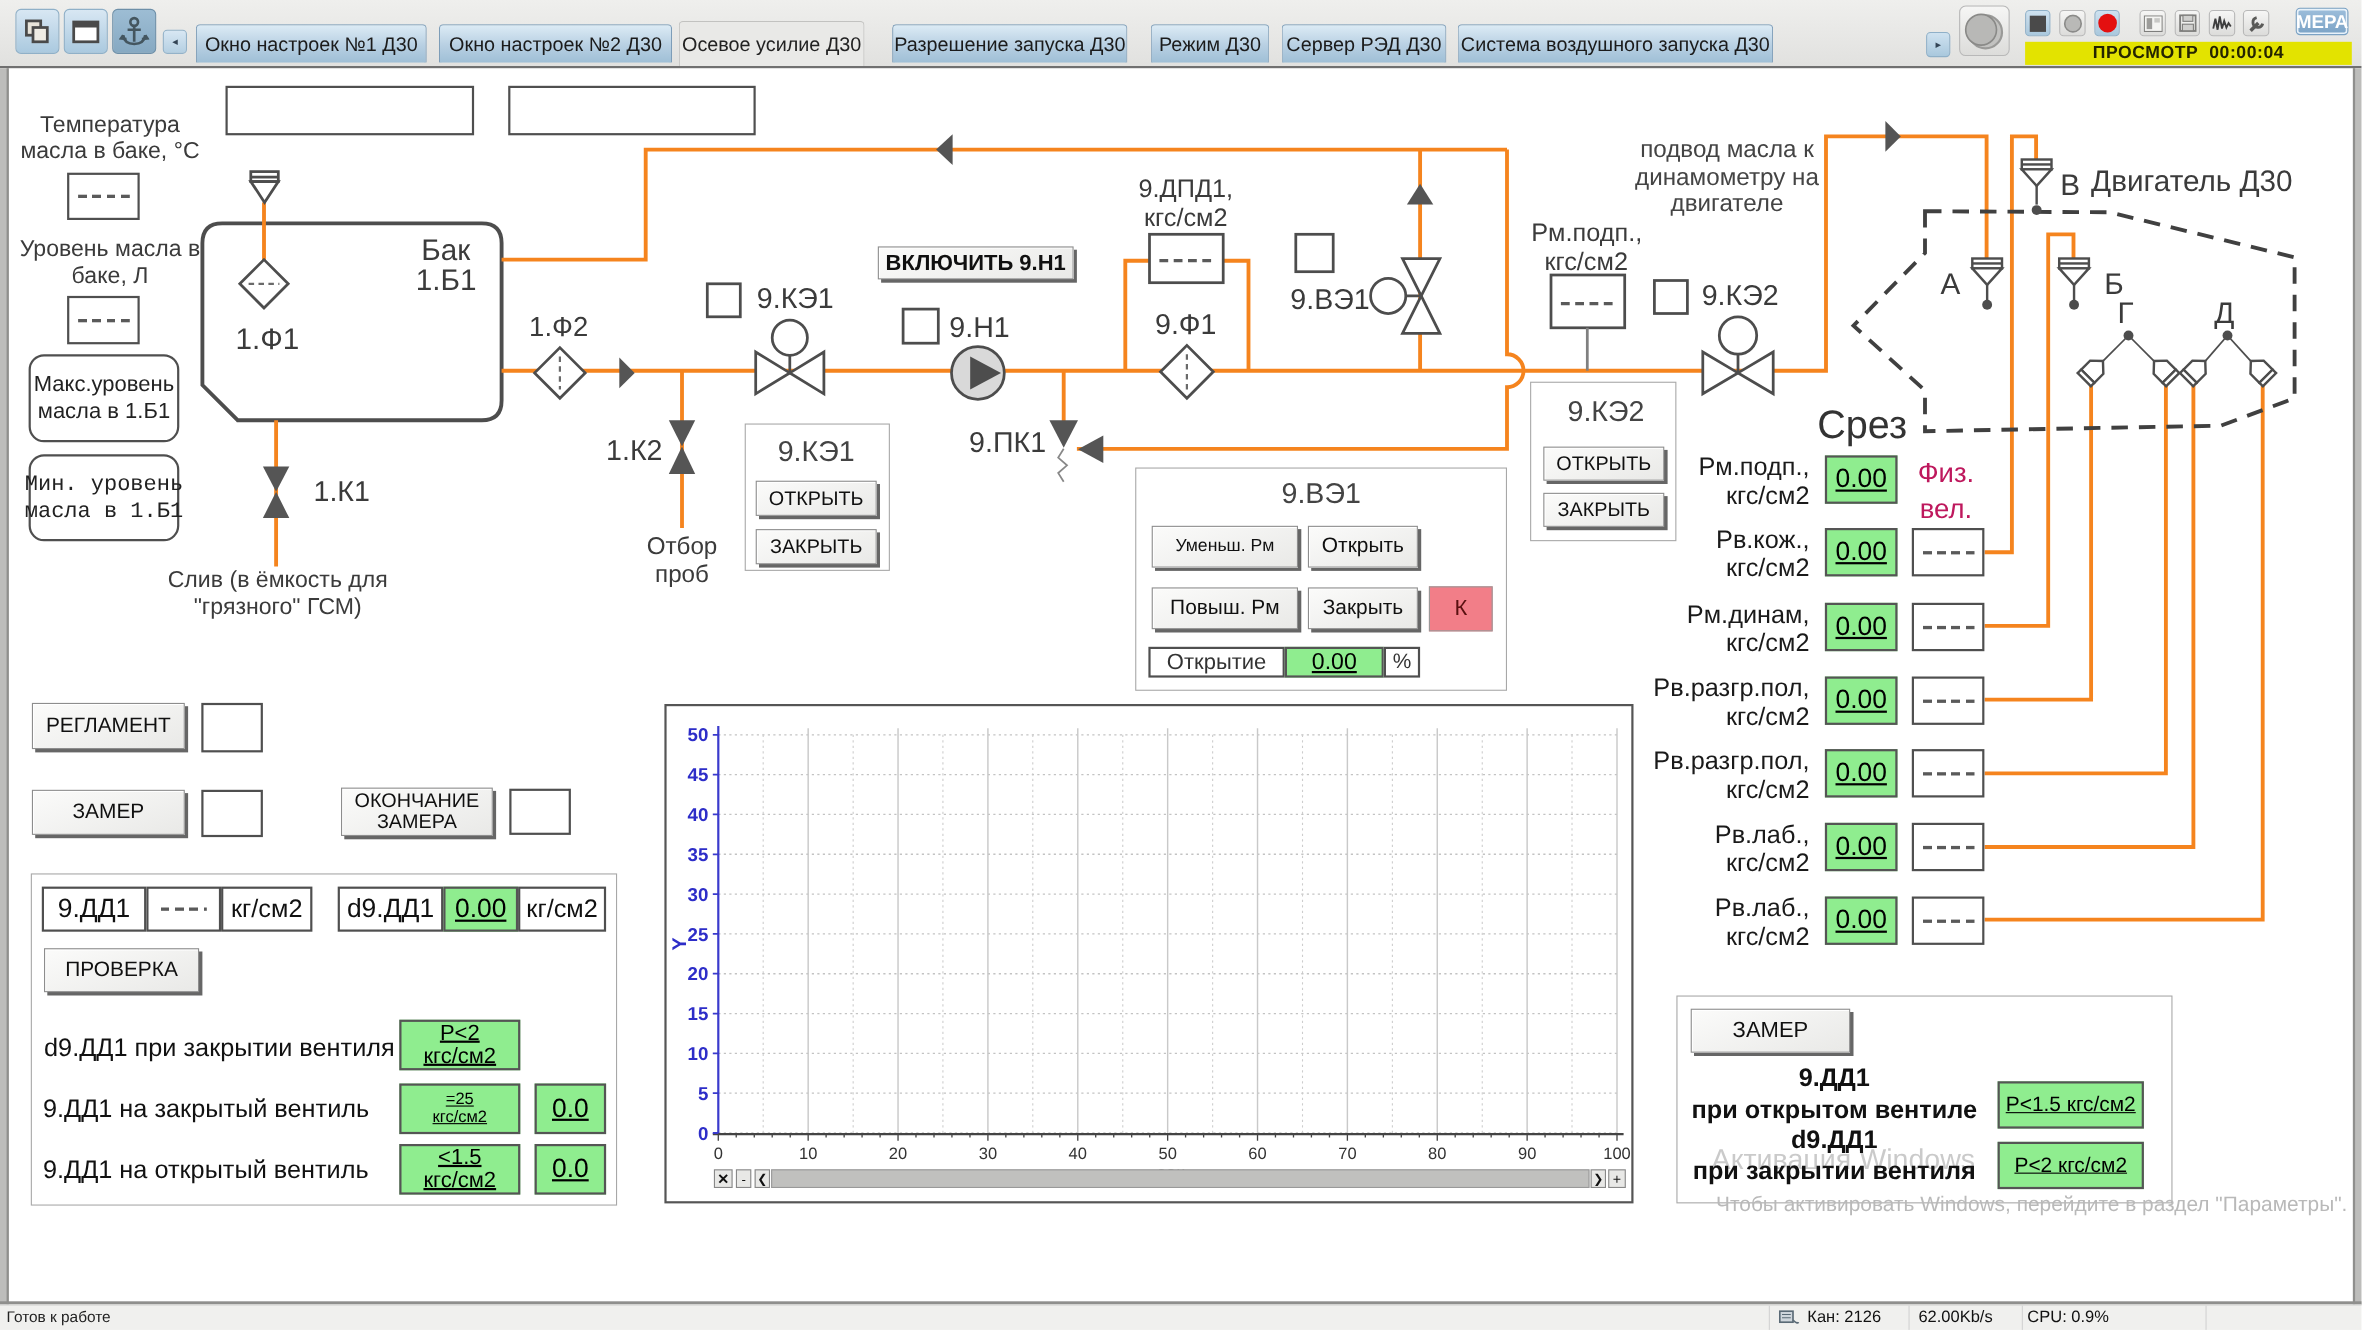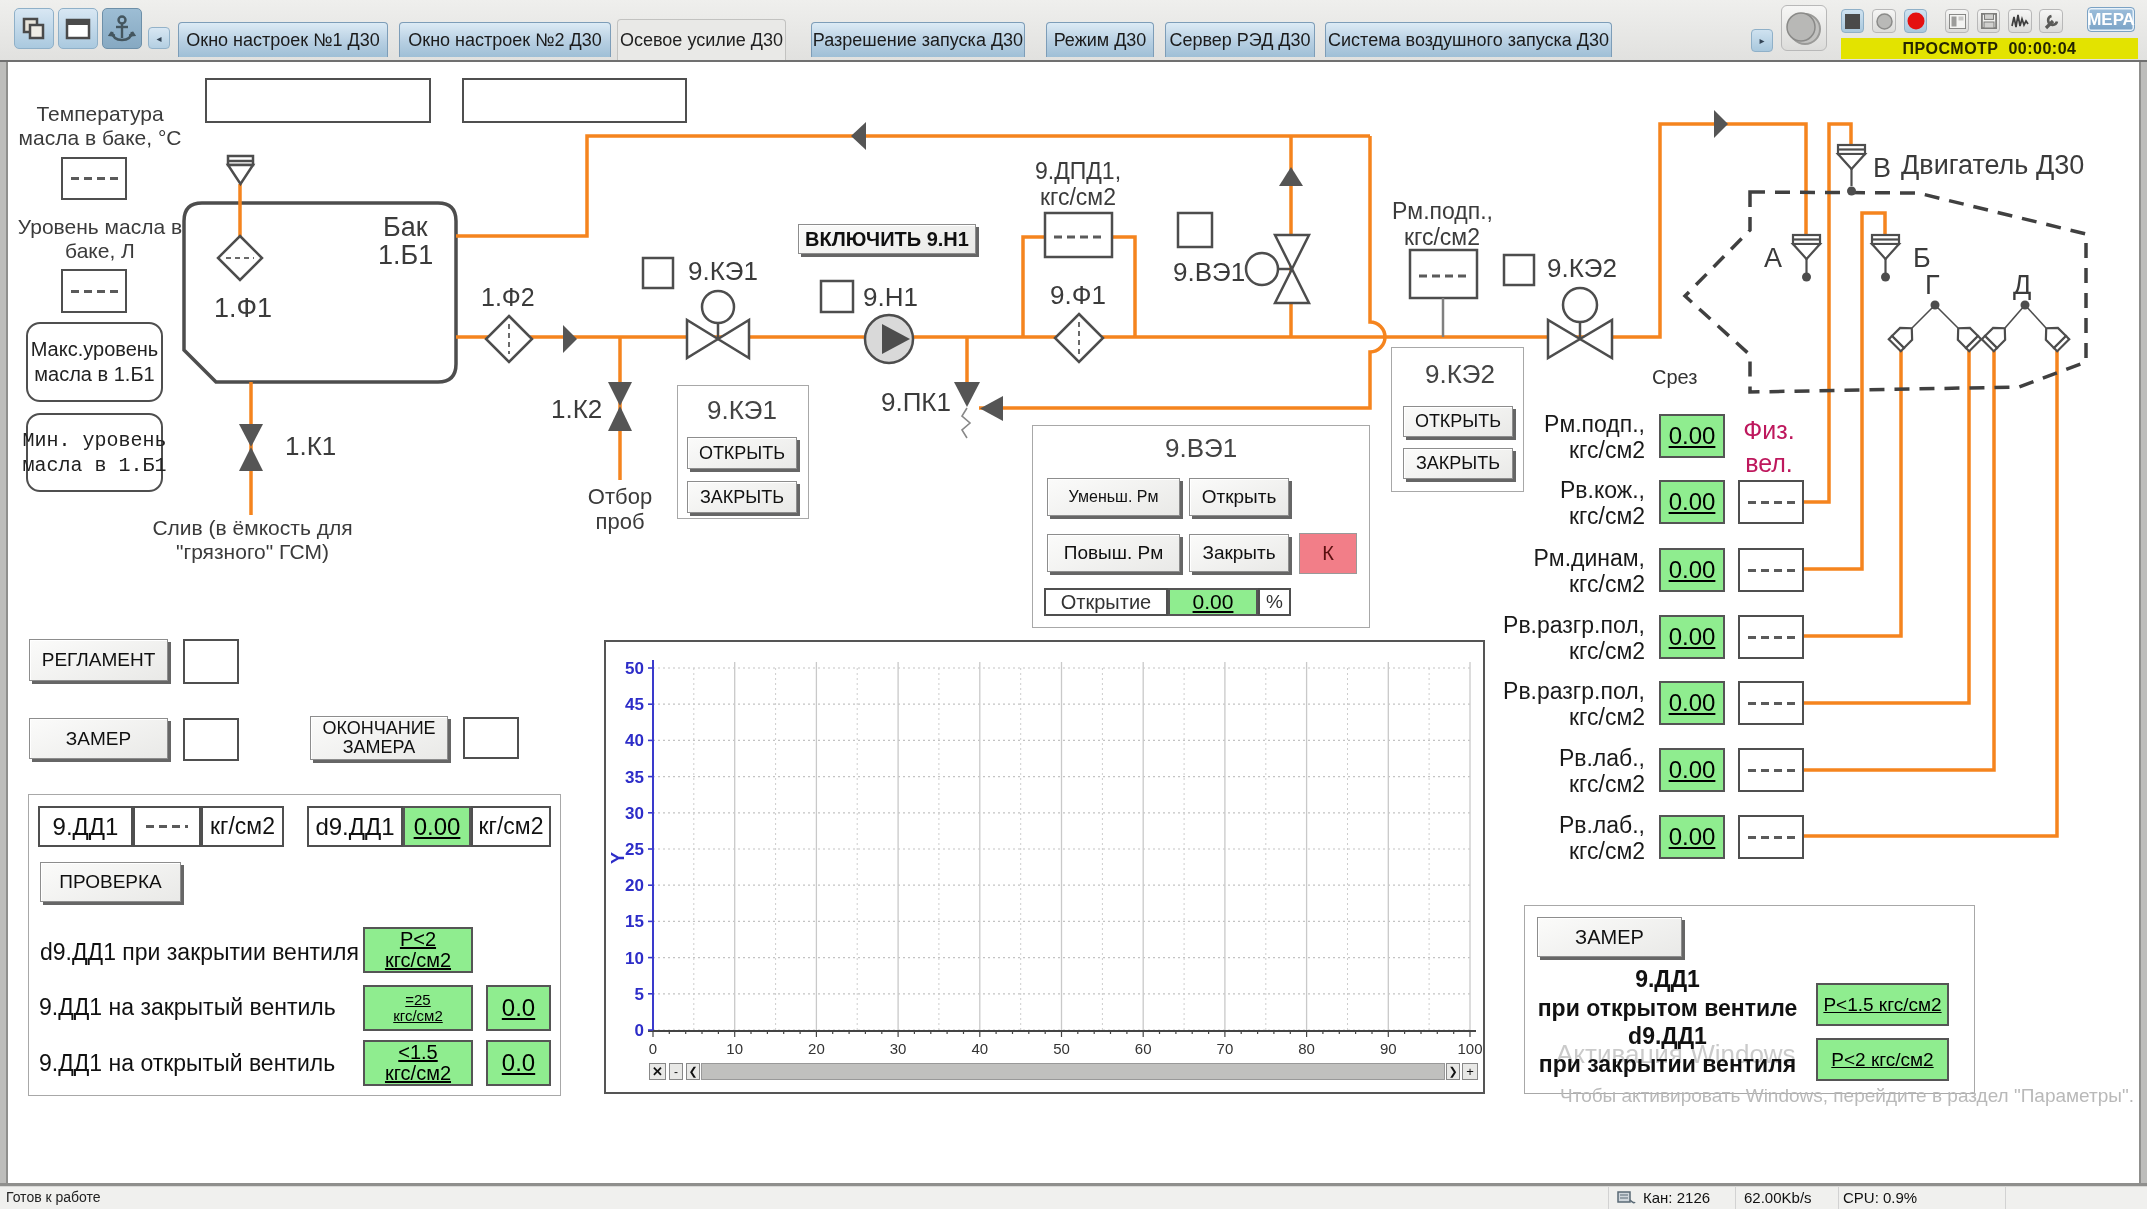--- a/index.html
+++ b/index.html
@@ -332,28 +332,29 @@
 <div class="box" style="left:1044px;top:588px;width:124px;height:28px;font-size:20px;color:#333;">Открытие</div>
 <div class="green" style="left:1168px;top:588px;width:90px;height:28px;font-size:21px;">0.00</div>
 <div class="box" style="left:1258px;top:588px;width:33px;height:28px;font-size:19px;color:#333;">%</div>
 
 <div class="lbl ctr" style="left:1392px;top:199px;width:100px;font-size:23px;">Рм.подп.,<br>кгс/см2</div>
 <div class="lbl" style="left:1547px;top:254px;font-size:26px;">9.КЭ2</div>
 <div class="panel" style="left:1391px;top:347px;width:133px;height:145px;"></div>
 <div class="lbl" style="left:1425px;top:360px;font-size:26px;color:#444;">9.КЭ2</div>
 <div class="btn" style="left:1403px;top:406px;width:110px;height:31px;font-size:18px;">ОТКРЫТЬ</div>
 <div class="btn" style="left:1403px;top:448px;width:110px;height:31px;font-size:18px;">ЗАКРЫТЬ</div>
+<div class="lbl ctr" style="left:1480px;top:124px;width:180px;font-size:22px;color:#444;">подвод масла к<br>динамометру на<br>двигателе</div>
 <div class="lbl" style="left:1901px;top:150px;font-size:27px;">Двигатель Д30</div>
 <div class="lbl" style="left:1764px;top:243px;font-size:27px;">А</div>
 <div class="lbl" style="left:1913px;top:243px;font-size:27px;">Б</div>
 <div class="lbl" style="left:1873px;top:153px;font-size:27px;">В</div>
 <div class="lbl" style="left:1925px;top:270px;font-size:27px;">Г</div>
 <div class="lbl" style="left:2013px;top:270px;font-size:27px;">Д</div>
 
-<div class="lbl" style="left:1652px;top:366px;font-size:20px;color:#333;">Срез</div>
+<div class="lbl" style="left:1652px;top:366px;font-size:36px;color:#333;">Срез</div>
 <div class="lbl ctr" style="left:1450px;top:412px;width:195px;font-size:23px;color:#1a1a1a;text-align:right;">Рм.подп.,<br>кгс/см2</div>
 <div class="green" style="left:1659px;top:414px;width:66px;height:44px;font-size:24px;">0.00</div>
 <div class="lbl ctr" style="left:1736px;top:414px;width:66px;font-size:25px;color:#be185d;line-height:1.32;">Физ.<br>вел.</div>
 <div class="lbl ctr" style="left:1450px;top:478px;width:195px;font-size:23px;color:#1a1a1a;text-align:right;">Рв.кож.,<br>кгс/см2</div>
 <div class="green" style="left:1659px;top:480px;width:66px;height:44px;font-size:24px;">0.00</div>
 <div class="box" style="left:1738px;top:480px;width:66px;height:44px;">
       <div class="dash"></div>
     </div>
 <div class="lbl ctr" style="left:1450px;top:546px;width:195px;font-size:23px;color:#1a1a1a;text-align:right;">Рм.динам,<br>кгс/см2</div>
 <div class="green" style="left:1659px;top:548px;width:66px;height:44px;font-size:24px;">0.00</div>

